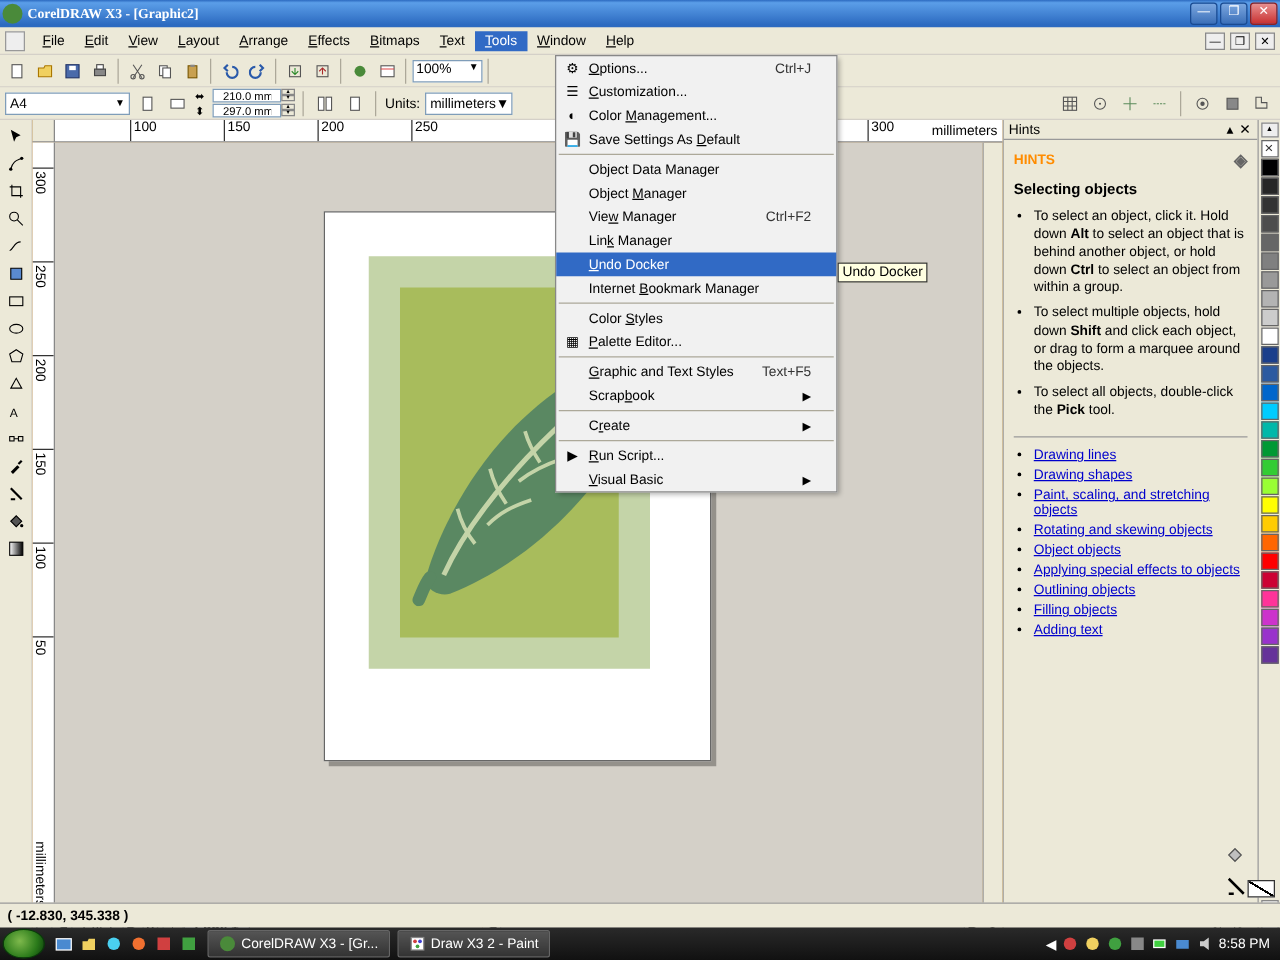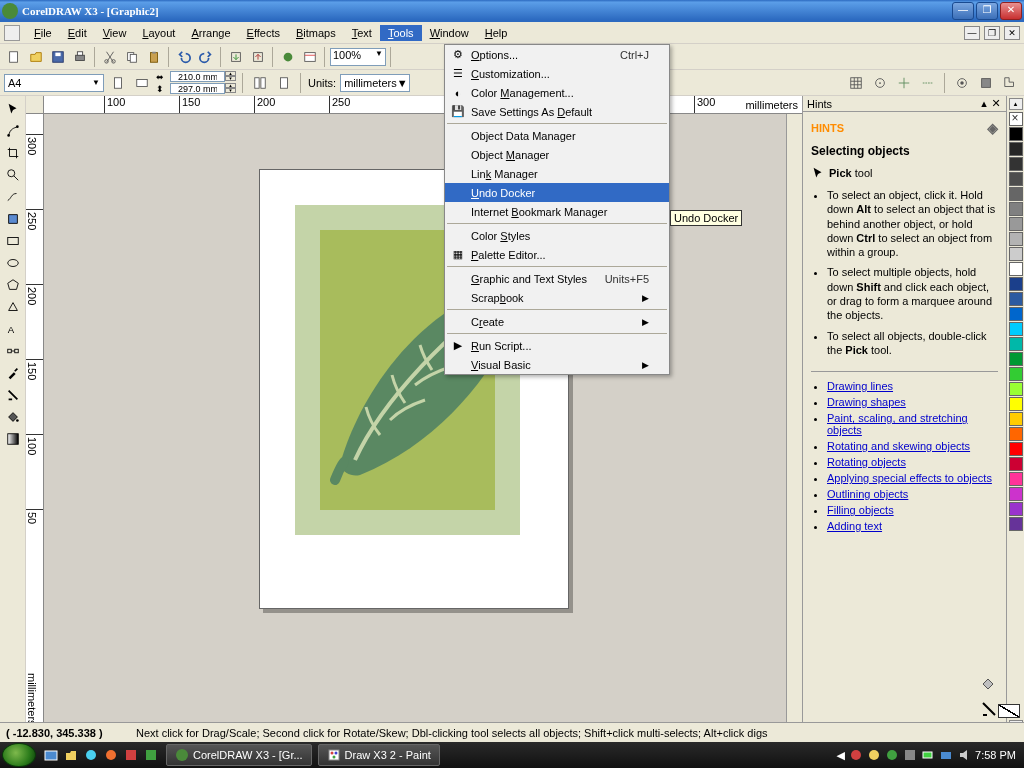--- a/index.html
+++ b/index.html
@@ -488,41 +488,35 @@
       <span>Hints</span>
       <div class="flex"></div>
       <div class="dbtn">▴</div>
       <div class="dbtn">✕</div>
     </div>
     <div class="hints-title">
       <span>HINTS</span>
       <span class="book">◈</span>
     </div>
     <div class="hints-sub">Selecting objects</div>
-    <div class="hints-tool">
-      <svg width="14" height="14" viewBox="0 0 16 16">
-          <path d="M3 2l3 11 2-4 4-2z" fill="#000"></path>
-        </svg>
-      <span><b>Pick</b> <span>tool</span></span>
-    </div>
     <div class="hints-body">
       <ul id="hints-bullets">
           <li>To select an object, click it. Hold down <b>Alt</b> to select an object that is behind another object, or hold down <b>Ctrl</b> to select an object from within a group.</li>
           <li>To select multiple objects, hold down <b>Shift</b> and click each object, or drag to form a marquee around the objects.</li>
           <li>To select all objects, double-click the <b>Pick</b> tool.</li>
         </ul>
     </div>
     <hr style="margin:4px 8px;border:none;border-top:1px solid #999">
     <div class="hints-links">
       <ul id="hints-links">
           <li><a href="#">Drawing lines</a></li>
           <li><a href="#">Drawing shapes</a></li>
           <li><a href="#">Paint, scaling, and stretching objects</a></li>
           <li><a href="#">Rotating and skewing objects</a></li>
-          <li><a href="#">Rotating objects</a></li>
+          <li><a href="#">Object objects</a></li>
           <li><a href="#">Applying special effects to objects</a></li>
           <li><a href="#">Outlining objects</a></li>
           <li><a href="#">Filling objects</a></li>
           <li><a href="#">Adding text</a></li>
         </ul>
     </div>
     <div class="docker-footer">
       <div style="flex:1"></div>
       <div class="tbtn">◁</div>
       <div class="tbtn">▷</div>
@@ -588,20 +582,25 @@
     <div class="mi">
       <span class="micon"></span>
       <span class="mlabel">Object Data Manager</span>
     </div>
     <div class="mi">
       <span class="micon"></span>
       <span class="mlabel">Object <u>M</u>anager</span>
     </div>
     <div class="mi">
       <span class="micon"></span>
+      <span class="mlabel">Vie<u>w</u> Manager</span>
+      <span class="mshort">Ctrl+F2</span>
+    </div>
+    <div class="mi">
+      <span class="micon"></span>
       <span class="mlabel">Lin<u>k</u> Manager</span>
     </div>
     <div class="mi highlighted">
       <span class="micon"></span>
       <span class="mlabel"><u>U</u>ndo Docker</span>
     </div>
     <div class="mi">
       <span class="micon"></span>
       <span class="mlabel">Internet <u>B</u>ookmark Manager</span>
     </div>
@@ -611,21 +610,21 @@
       <span class="mlabel">Color <u>S</u>tyles</span>
     </div>
     <div class="mi">
       <span class="micon">▦</span>
       <span class="mlabel"><u>P</u>alette Editor...</span>
     </div>
     <div class="msep"></div>
     <div class="mi">
       <span class="micon"></span>
       <span class="mlabel"><u>G</u>raphic and Text Styles</span>
-      <span class="mshort">Units+F5</span>
+      <span class="mshort">Text+F5</span>
     </div>
     <div class="mi">
       <span class="micon"></span>
       <span class="mlabel">Scrap<u>b</u>ook</span>
       <span class="marrow">▶</span>
     </div>
     <div class="msep"></div>
     <div class="mi">
       <span class="micon"></span>
       <span class="mlabel">C<u>r</u>eate</span>
@@ -653,21 +652,20 @@
     </svg>
 </div>
 <div style="position:absolute; right:4px; bottom:50px;">
   <div style="width:22px;height:14px;background:white;border:1px solid #333;position:relative">
       <div style="position:absolute;left:0;top:0;right:0;bottom:0;background:linear-gradient(to top right, transparent 46%, #000 46%, #000 54%, transparent 54%)"></div>
     </div>
 </div>
 
 <div class="statusbar">
   <span class="coords">( -12.830, 345.338 )</span>
-  <span class="hint">Next click for Drag/Scale; Second click for Rotate/Skew; Dbl-clicking tool selects all objects; Shift+click multi-selects; Alt+click digs</span>
 </div>
 
 <div class="taskbar">
   <div class="start-orb"></div>
   <div class="ql">
     <div class="qbtn">
         <svg width="14" height="14">
           <rect x="1" y="3" width="12" height="9" fill="#4a8ad0" stroke="#fff"></rect>
         </svg>
       </div>
@@ -728,15 +726,15 @@
       </svg>
     <svg class="ticon">
         <rect x="2" y="4" width="9" height="6" fill="#40d040" stroke="#fff"></rect>
       </svg>
     <svg class="ticon">
         <rect x="2" y="4" width="10" height="7" fill="#4a8ad0"></rect>
       </svg>
     <svg class="ticon">
         <path d="M3 5h3l4-3v10l-4-3H3z" fill="#ccc"></path>
       </svg>
-    <span>7:58 PM</span>
+    <span>8:58 PM</span>
   </div>
 </div>
 
 </body></html>

